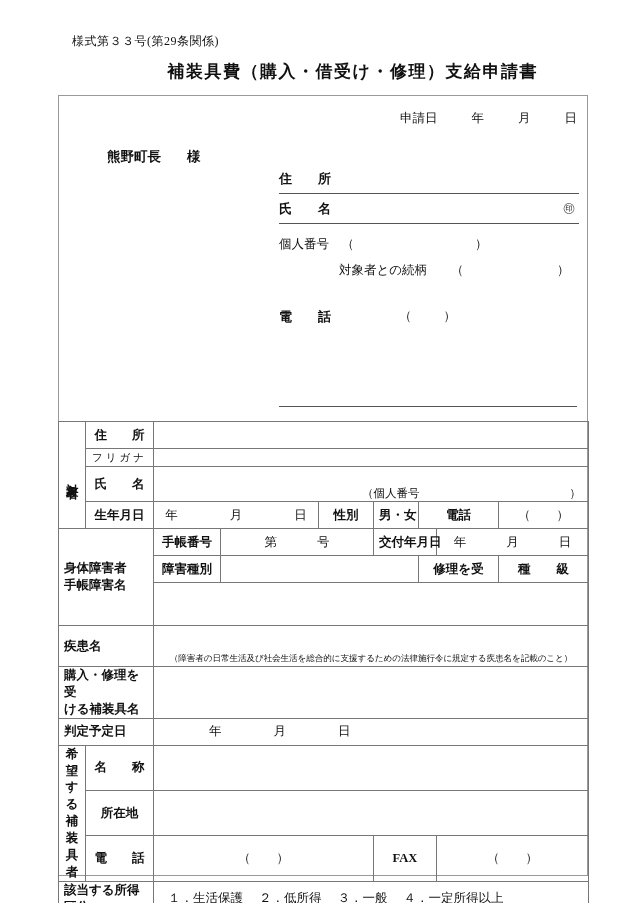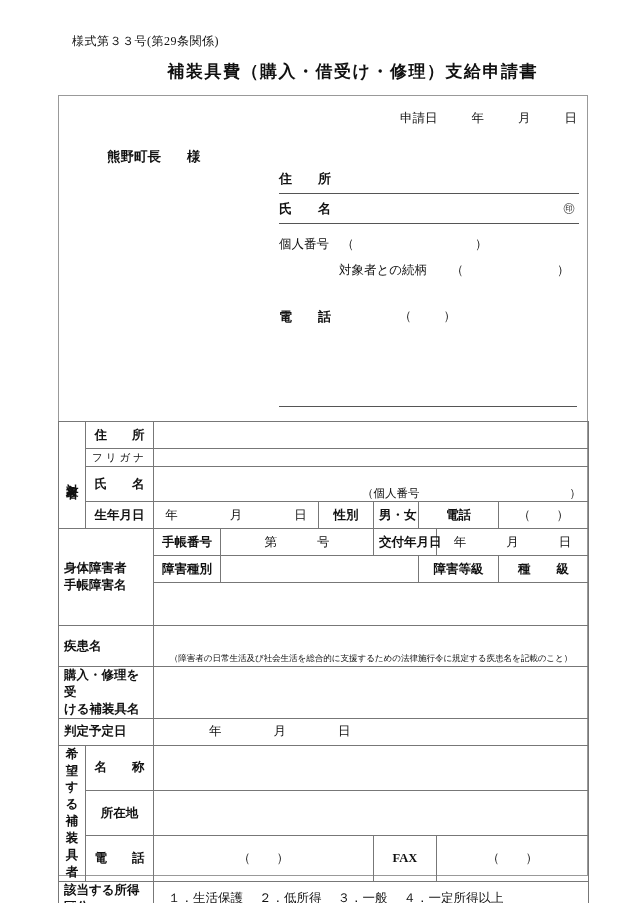--- a/index.html
+++ b/index.html
@@ -337,21 +337,21 @@
       </td>
       <td class="lbl">手帳番号</td>
       <td colspan="3" class="ctr"><span>第</span><span class="sp4"></span><span>号</span></td>
       <td class="lbl" colspan="2">交付年月日</td>
       <td colspan="3" class="ctr dateline2"><span>年</span><span class="g"></span><span>月</span><span class="g"></span><span>日</span></td>
     </tr>
 
     <tr>
       <td class="lbl">障害種別</td>
       <td colspan="4"></td>
-      <td class="lbl" colspan="2">障害等級</td>
+      <td class="lbl" colspan="2">修理を受</td>
       <td colspan="2" class="ctr lbl"><span>種</span><span class="sp3"></span><span>級</span></td>
     </tr>
 
     <tr>
       <td colspan="9" style="height:42px"></td>
     </tr>
 
     <tr>
       <td class="lbl-left" colspan="2">疾患名</td>
       <td colspan="9">

